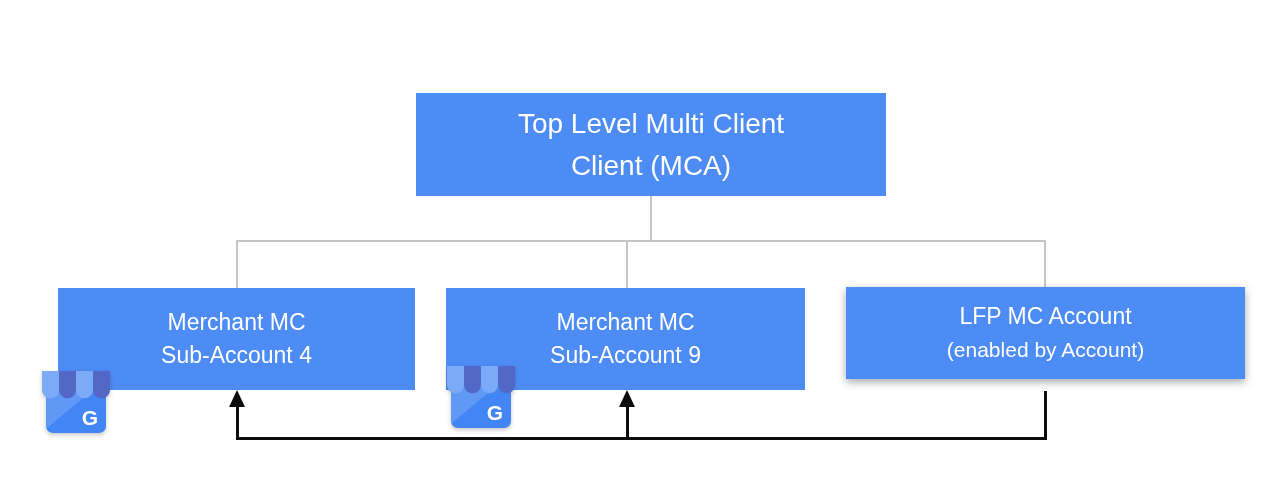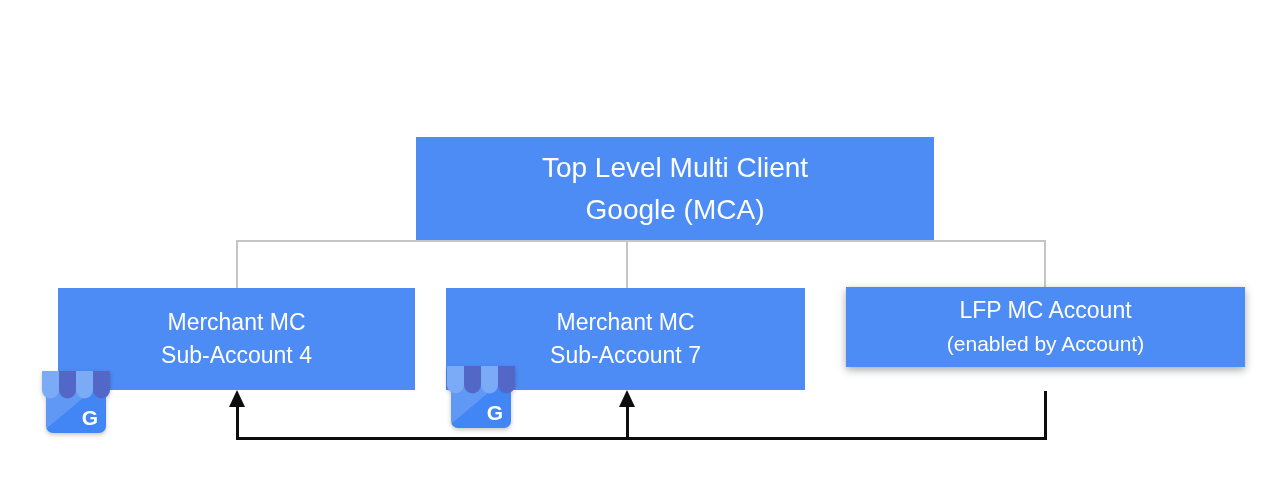--- a/index.html
+++ b/index.html
@@ -6,24 +6,24 @@
   .stage{
     position:relative;width:1286px;height:501px;background:#ffffff;overflow:hidden;
     font-family:"Liberation Sans", sans-serif;
   }
   .node{
     position:absolute;background:#4d8bf5;color:#ffffff;
     display:flex;flex-direction:column;align-items:center;justify-content:center;
     text-align:center;
   }
   .node .l1,.node .l2{display:block;white-space:nowrap;}
-  .node-mca{left:416px;top:93px;width:518px;height:103px;font-size:28px;line-height:42px;margin-top:44px;}
+  .node-mca{left:416px;top:93px;width:470px;height:103px;font-size:28px;line-height:42px;}
   .node-sub1{left:58px;top:288px;width:357px;height:102px;font-size:23px;line-height:33px;}
   .node-sub2{left:446px;top:288px;width:359px;height:102px;font-size:23px;line-height:33px;}
-  .node-lfp{left:846px;top:287px;width:399px;height:80px;font-size:23px;line-height:33px;
+  .node-lfp{left:846px;top:287px;width:399px;height:92px;font-size:23px;line-height:33px;
     box-shadow:0 3px 8px rgba(60,64,67,0.45);}
   .node-lfp .l2{font-size:21px;}
   .gline{position:absolute;background:#c5c5c5;}
   .bline{position:absolute;background:#0d0d0d;}
   .arrowhead{
     position:absolute;width:0;height:0;
     border-left:8px solid transparent;border-right:8px solid transparent;
     border-bottom:17px solid #0d0d0d;
   }
   .gbp-icon{position:absolute;filter:drop-shadow(0 2px 2px rgba(0,0,0,0.22));}
@@ -41,31 +41,31 @@
 
   <div class="bline" style="left:1044px;top:391px;width:3px;height:49px;"></div>
   <div class="bline" style="left:236px;top:437px;width:811px;height:3px;"></div>
   <div class="bline" style="left:236px;top:406px;width:3px;height:31px;"></div>
   <div class="bline" style="left:626px;top:406px;width:3px;height:31px;"></div>
   <div class="arrowhead" style="left:229px;top:390px;"></div>
   <div class="arrowhead" style="left:619px;top:390px;"></div>
 
   <div class="node node-mca">
     <span class="l1">Top Level Multi Client</span>
-    <span class="l2">Google (MCA)</span>
+    <span class="l2">Client (MCA)</span>
   </div>
 
   <div class="node node-sub1">
     <span class="l1">Merchant MC</span>
     <span class="l2">Sub-Account 4</span>
   </div>
 
   <div class="node node-sub2">
     <span class="l1">Merchant MC</span>
-    <span class="l2">Sub-Account 7</span>
+    <span class="l2">Sub-Account 9</span>
   </div>
 
   <div class="node node-lfp">
     <span class="l1">LFP MC Account</span>
     <span class="l2">(enabled by Account)</span>
   </div>
 
   <svg class="gbp-icon" style="left:40px;top:367px;" width="72" height="70" viewBox="0 0 72 70">
     <rect x="6" y="20" width="60" height="46" rx="7" fill="#4285f4"></rect>
     <polygon points="6,22 56,20 6,62" fill="#ffffff" opacity="0.16"></polygon>

